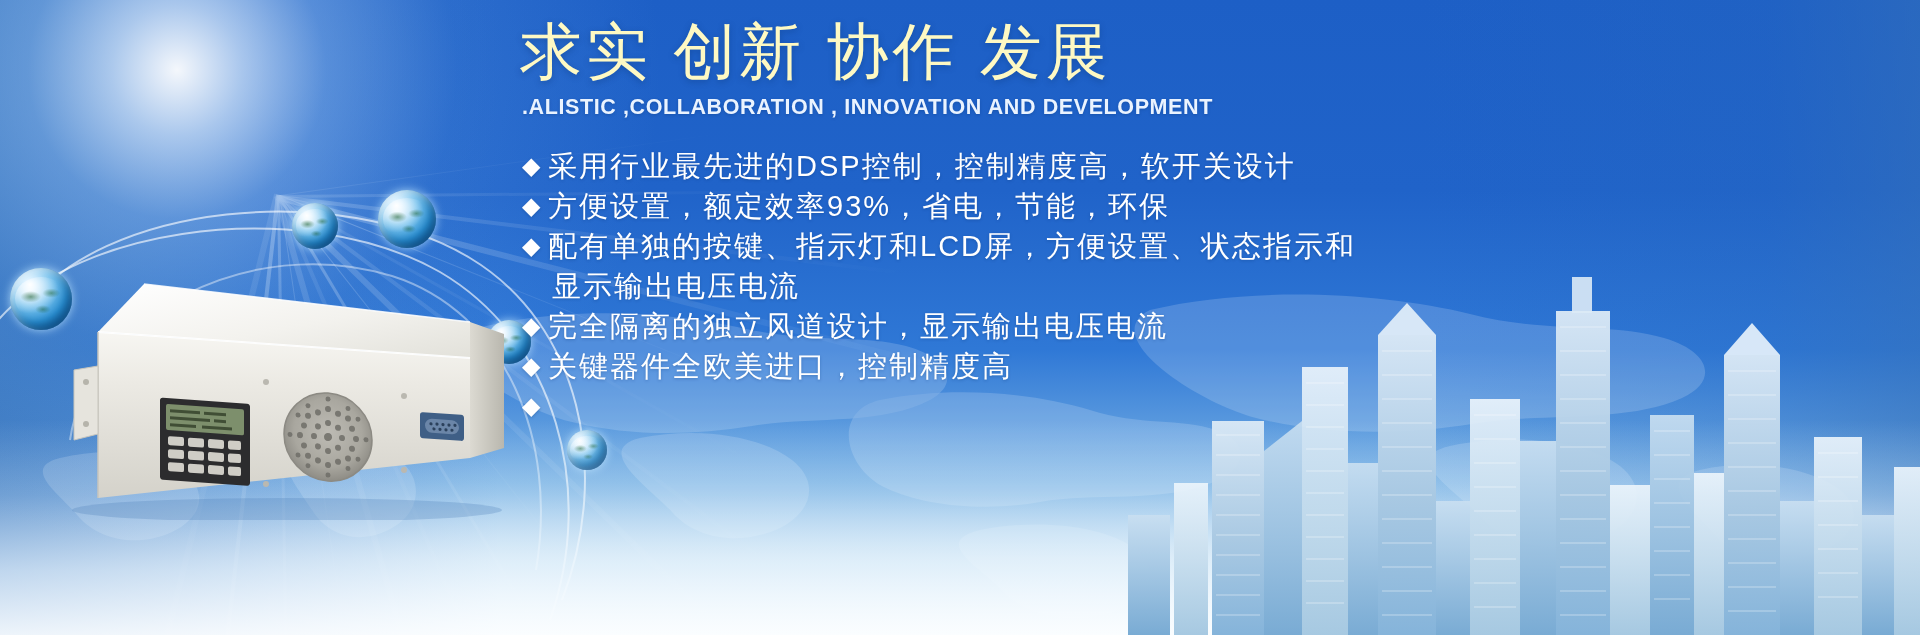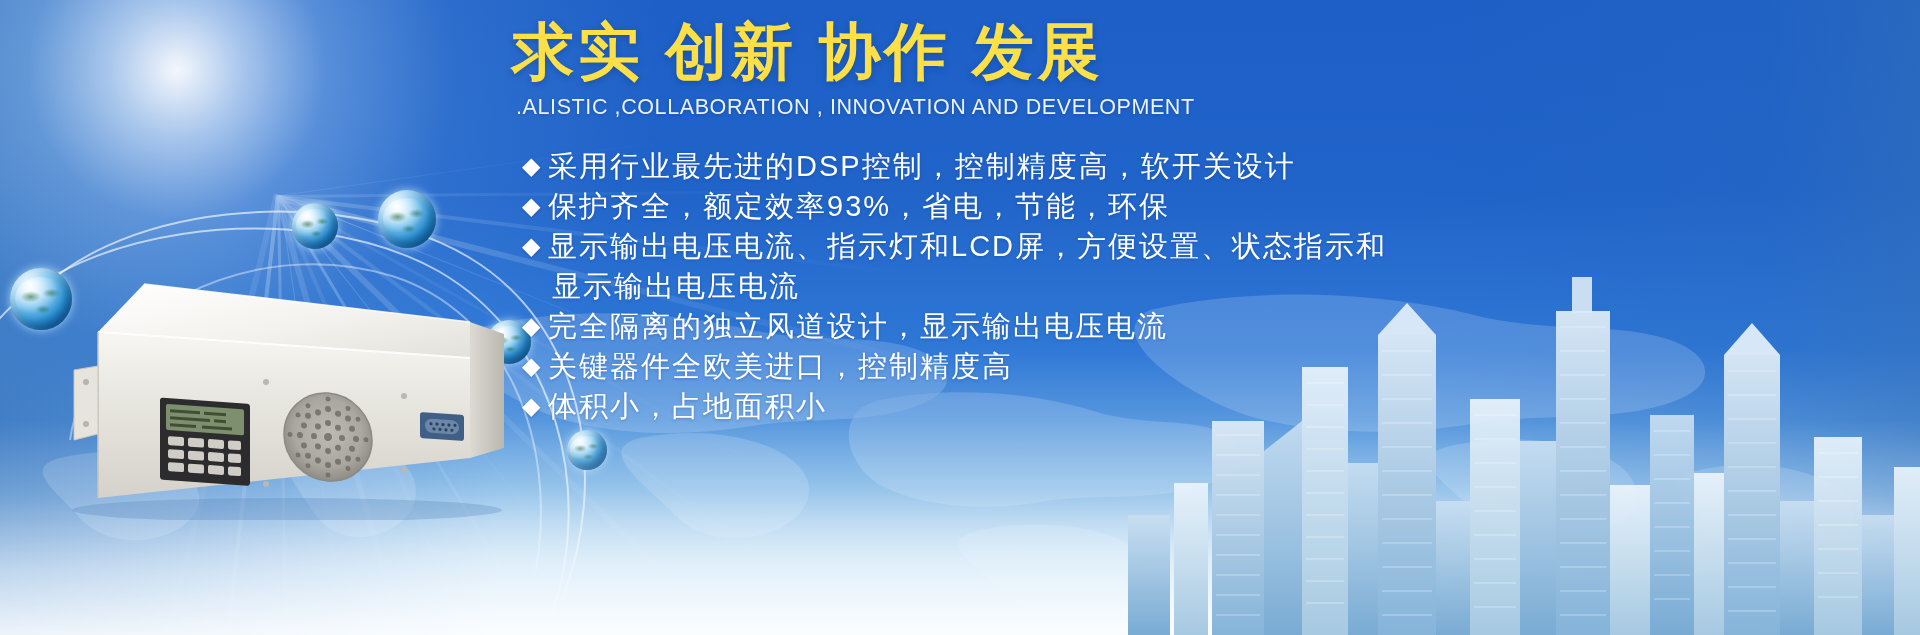--- a/index.html
+++ b/index.html
@@ -78,28 +78,28 @@
   .skyline{position:absolute;right:0;bottom:0;width:800px;height:420px;pointer-events:none;}
   .skyline svg{width:100%;height:100%;display:block;}
 
   
   .device{position:absolute;left:52px;top:262px;width:470px;height:258px;}
   .device svg{width:100%;height:100%;display:block;}
 
   
   .copy{position:absolute;left:500px;top:14px;width:1380px;}
   .title{
-    color:#fde047;font-weight:700;letter-spacing:4px;
-    font-size:62px;line-height:76px;margin:0 0 0 12px;
+    color:#fef9c3;font-weight:400;letter-spacing:4px;
+    font-size:62px;line-height:76px;margin:0 0 0 20px;
     text-shadow:0 2px 6px rgba(10,50,110,.35);
     white-space:nowrap;
   }
   .subtitle{
     color:#eaf3ff;font-size:21.5px;letter-spacing:.6px;line-height:26px;
-    margin:4px 0 0 16px;white-space:nowrap;font-weight:400;
+    margin:4px 0 0 22px;white-space:nowrap;font-weight:700;
     text-shadow:0 1px 3px rgba(10,50,110,.30);
   }
   .bullets{margin:26px 0 0 22px;padding:0;list-style:none;}
   .bullets li{
     display:flex;align-items:flex-start;
     color:#ffffff;font-size:29px;line-height:40px;letter-spacing:2px;
     text-shadow:0 1px 3px rgba(10,50,110,.30);
     white-space:nowrap;
   }
   .bullets li.cont{padding-left:30px;}
@@ -363,37 +363,36 @@
   <div class="copy">
     <h1 class="title">求实 创新 协作 发展</h1>
     <div class="subtitle">.ALISTIC ,COLLABORATION , INNOVATION AND DEVELOPMENT</div>
     <ul class="bullets" id="bullets">
         <li>
           <span class="dia">◆</span>
           <span class="btxt">采用行业最先进的DSP控制，控制精度高，软开关设计</span>
         </li>
         <li>
           <span class="dia">◆</span>
-          <span class="btxt">保护齐全，额定效率93%，省电，节能，环保</span>
-        </li>
-        <li>
-          <span class="dia">◆</span>
-          <span class="btxt">显示输出电压电流、指示灯和LCD屏，方便设置、状态指示和</span>
+          <span class="btxt">方便设置，额定效率93%，省电，节能，环保</span>
+        </li>
+        <li>
+          <span class="dia">◆</span>
+          <span class="btxt">配有单独的按键、指示灯和LCD屏，方便设置、状态指示和</span>
         </li>
         <li class="cont">
           <span class="btxt">显示输出电压电流</span>
         </li>
         <li>
           <span class="dia">◆</span>
           <span class="btxt">完全隔离的独立风道设计，显示输出电压电流</span>
         </li>
         <li>
           <span class="dia">◆</span>
           <span class="btxt">关键器件全欧美进口，控制精度高</span>
         </li>
         <li>
           <span class="dia">◆</span>
-          <span class="btxt">体积小，占地面积小</span>
         </li>
       </ul>
   </div>
 
 </div>
 
 </body></html>

